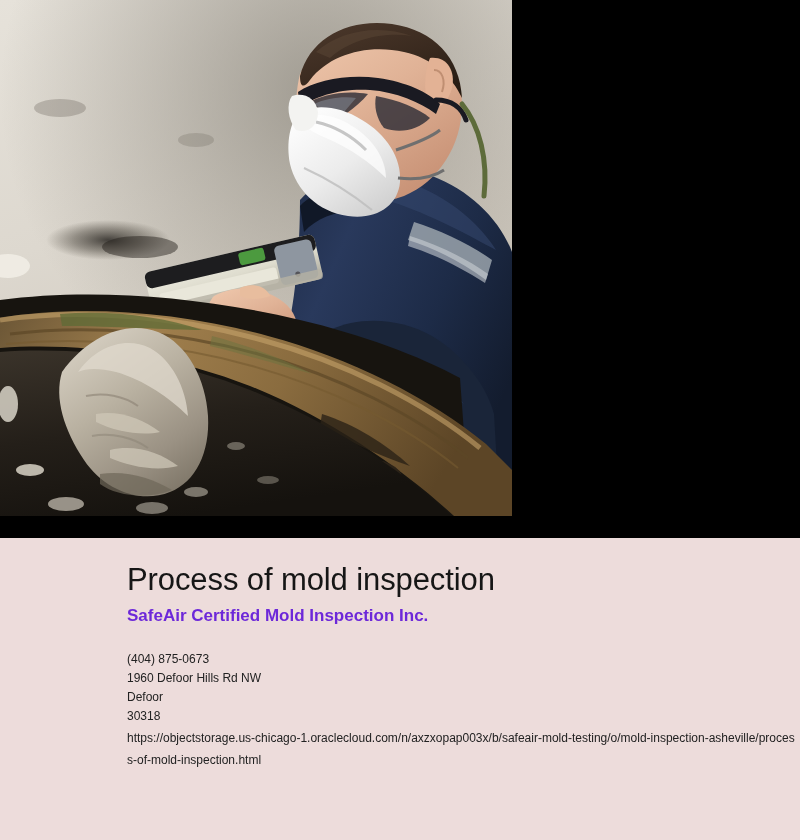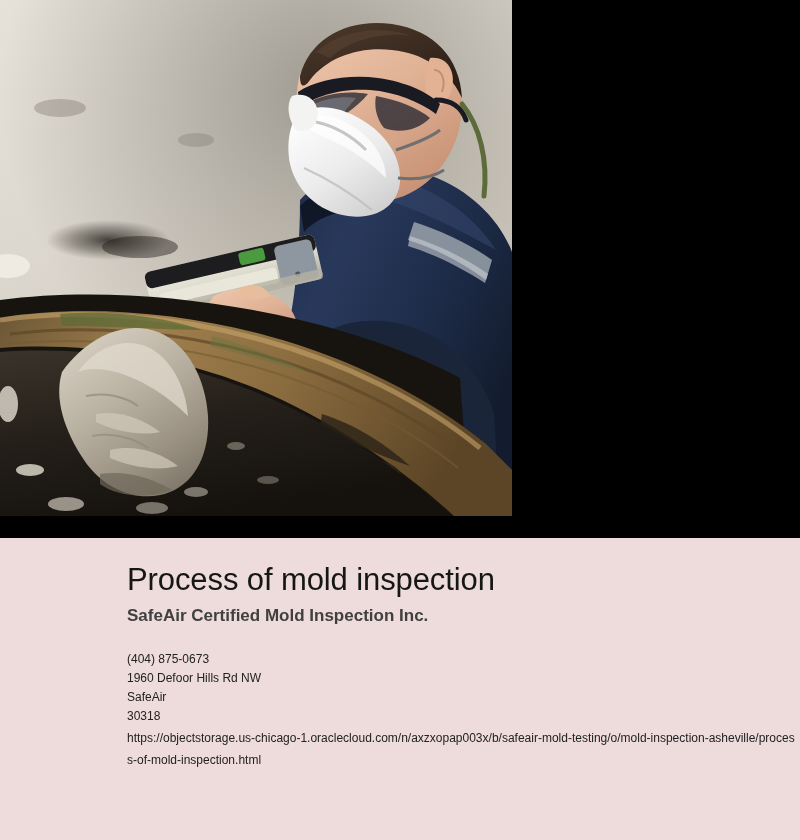--- a/index.html
+++ b/index.html
@@ -77,21 +77,21 @@
   }
 
   .page-subtitle {
     margin: 0;
     padding: 0;
     padding-top: 7px;
     font-family: "Liberation Sans", sans-serif;
     font-size: 17px;
     font-weight: 700;
     line-height: 22px;
-    color: #404040;
+    color: #6d28d9;
     white-space: nowrap;
   }
 
   .contact-block {
     padding-top: 23px;
   }
 
   .contact-line {
     font-family: "Liberation Sans", sans-serif;
     font-size: 12px;
@@ -308,21 +308,21 @@
   <div class="content">
     <div class="content-inner">
 
       <h1 class="page-title">Process of mold inspection</h1>
 
       <h2 class="page-subtitle">SafeAir Certified Mold Inspection Inc.</h2>
 
       <div class="contact-block">
         <div class="contact-line">(404) 875-0673</div>
         <div class="contact-line">1960 Defoor Hills Rd NW</div>
-        <div class="contact-line">SafeAir</div>
+        <div class="contact-line">Defoor</div>
         <div class="contact-line">30318</div>
       </div>
 
       <div class="source-url">https://objectstorage.us-chicago-1.oraclecloud.com/n/axzxopap003x/b/safeair-mold-testing/o/mold-inspection-asheville/process-of-mold-inspection.html</div>
 
 
     </div>
   </div>
 
 </div>

